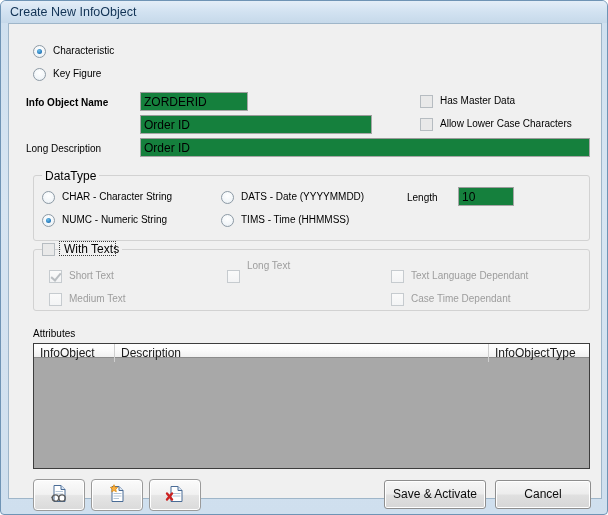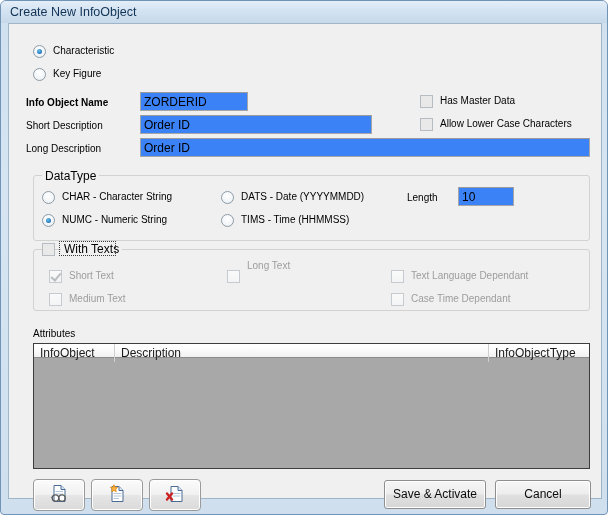--- a/index.html
+++ b/index.html
@@ -122,21 +122,21 @@
   .focus-ring {
     position: absolute;
     border: 1px dotted #3a3a3a;
     box-sizing: border-box;
   }
 
   
   .txt {
     position: absolute;
     box-sizing: border-box;
-    background: #3b82f6;
+    background: #15803d;
     border: 1px solid #a6a6a6;
     border-top-color: #9b9b9b;
     font-family: "Liberation Sans", sans-serif;
     font-size: 12px;
     color: #000;
     padding: 0 0 0 3px;
     line-height: 18px;
     outline: none;
   }
 
@@ -237,21 +237,20 @@
 
     <div class="radio on" style="left:24px; top:21px;"></div>
     <div class="lbl" style="left:44px; top:20px;">Characteristic</div>
 
     <div class="radio" style="left:24px; top:44px;"></div>
     <div class="lbl" style="left:44px; top:43px;">Key Figure</div>
 
     <div class="lbl" style="left:17px; top:72px;font-weight:bold;">Info Object Name</div>
     <input class="txt" style="left: 131px; top: 68px; width: 108px; height: 19px;" value="ZORDERID">
 
-    <div class="lbl" style="left:17px; top:95px;">Short Description</div>
     <input class="txt" style="left: 131px; top: 91px; width: 232px; height: 19px;" value="Order ID">
 
     <div class="lbl" style="left:17px; top:118px;">Long Description</div>
     <input class="txt" style="left: 131px; top: 114px; width: 450px; height: 19px;" value="Order ID">
 
     <div class="chk gray" style="left:411px; top:71px;"></div>
     <div class="lbl" style="left:431px; top:70px;">Has Master Data</div>
 
     <div class="chk gray" style="left:411px; top:94px;"></div>
     <div class="lbl" style="left:431px; top:93px;">Allow Lower Case Characters</div>

